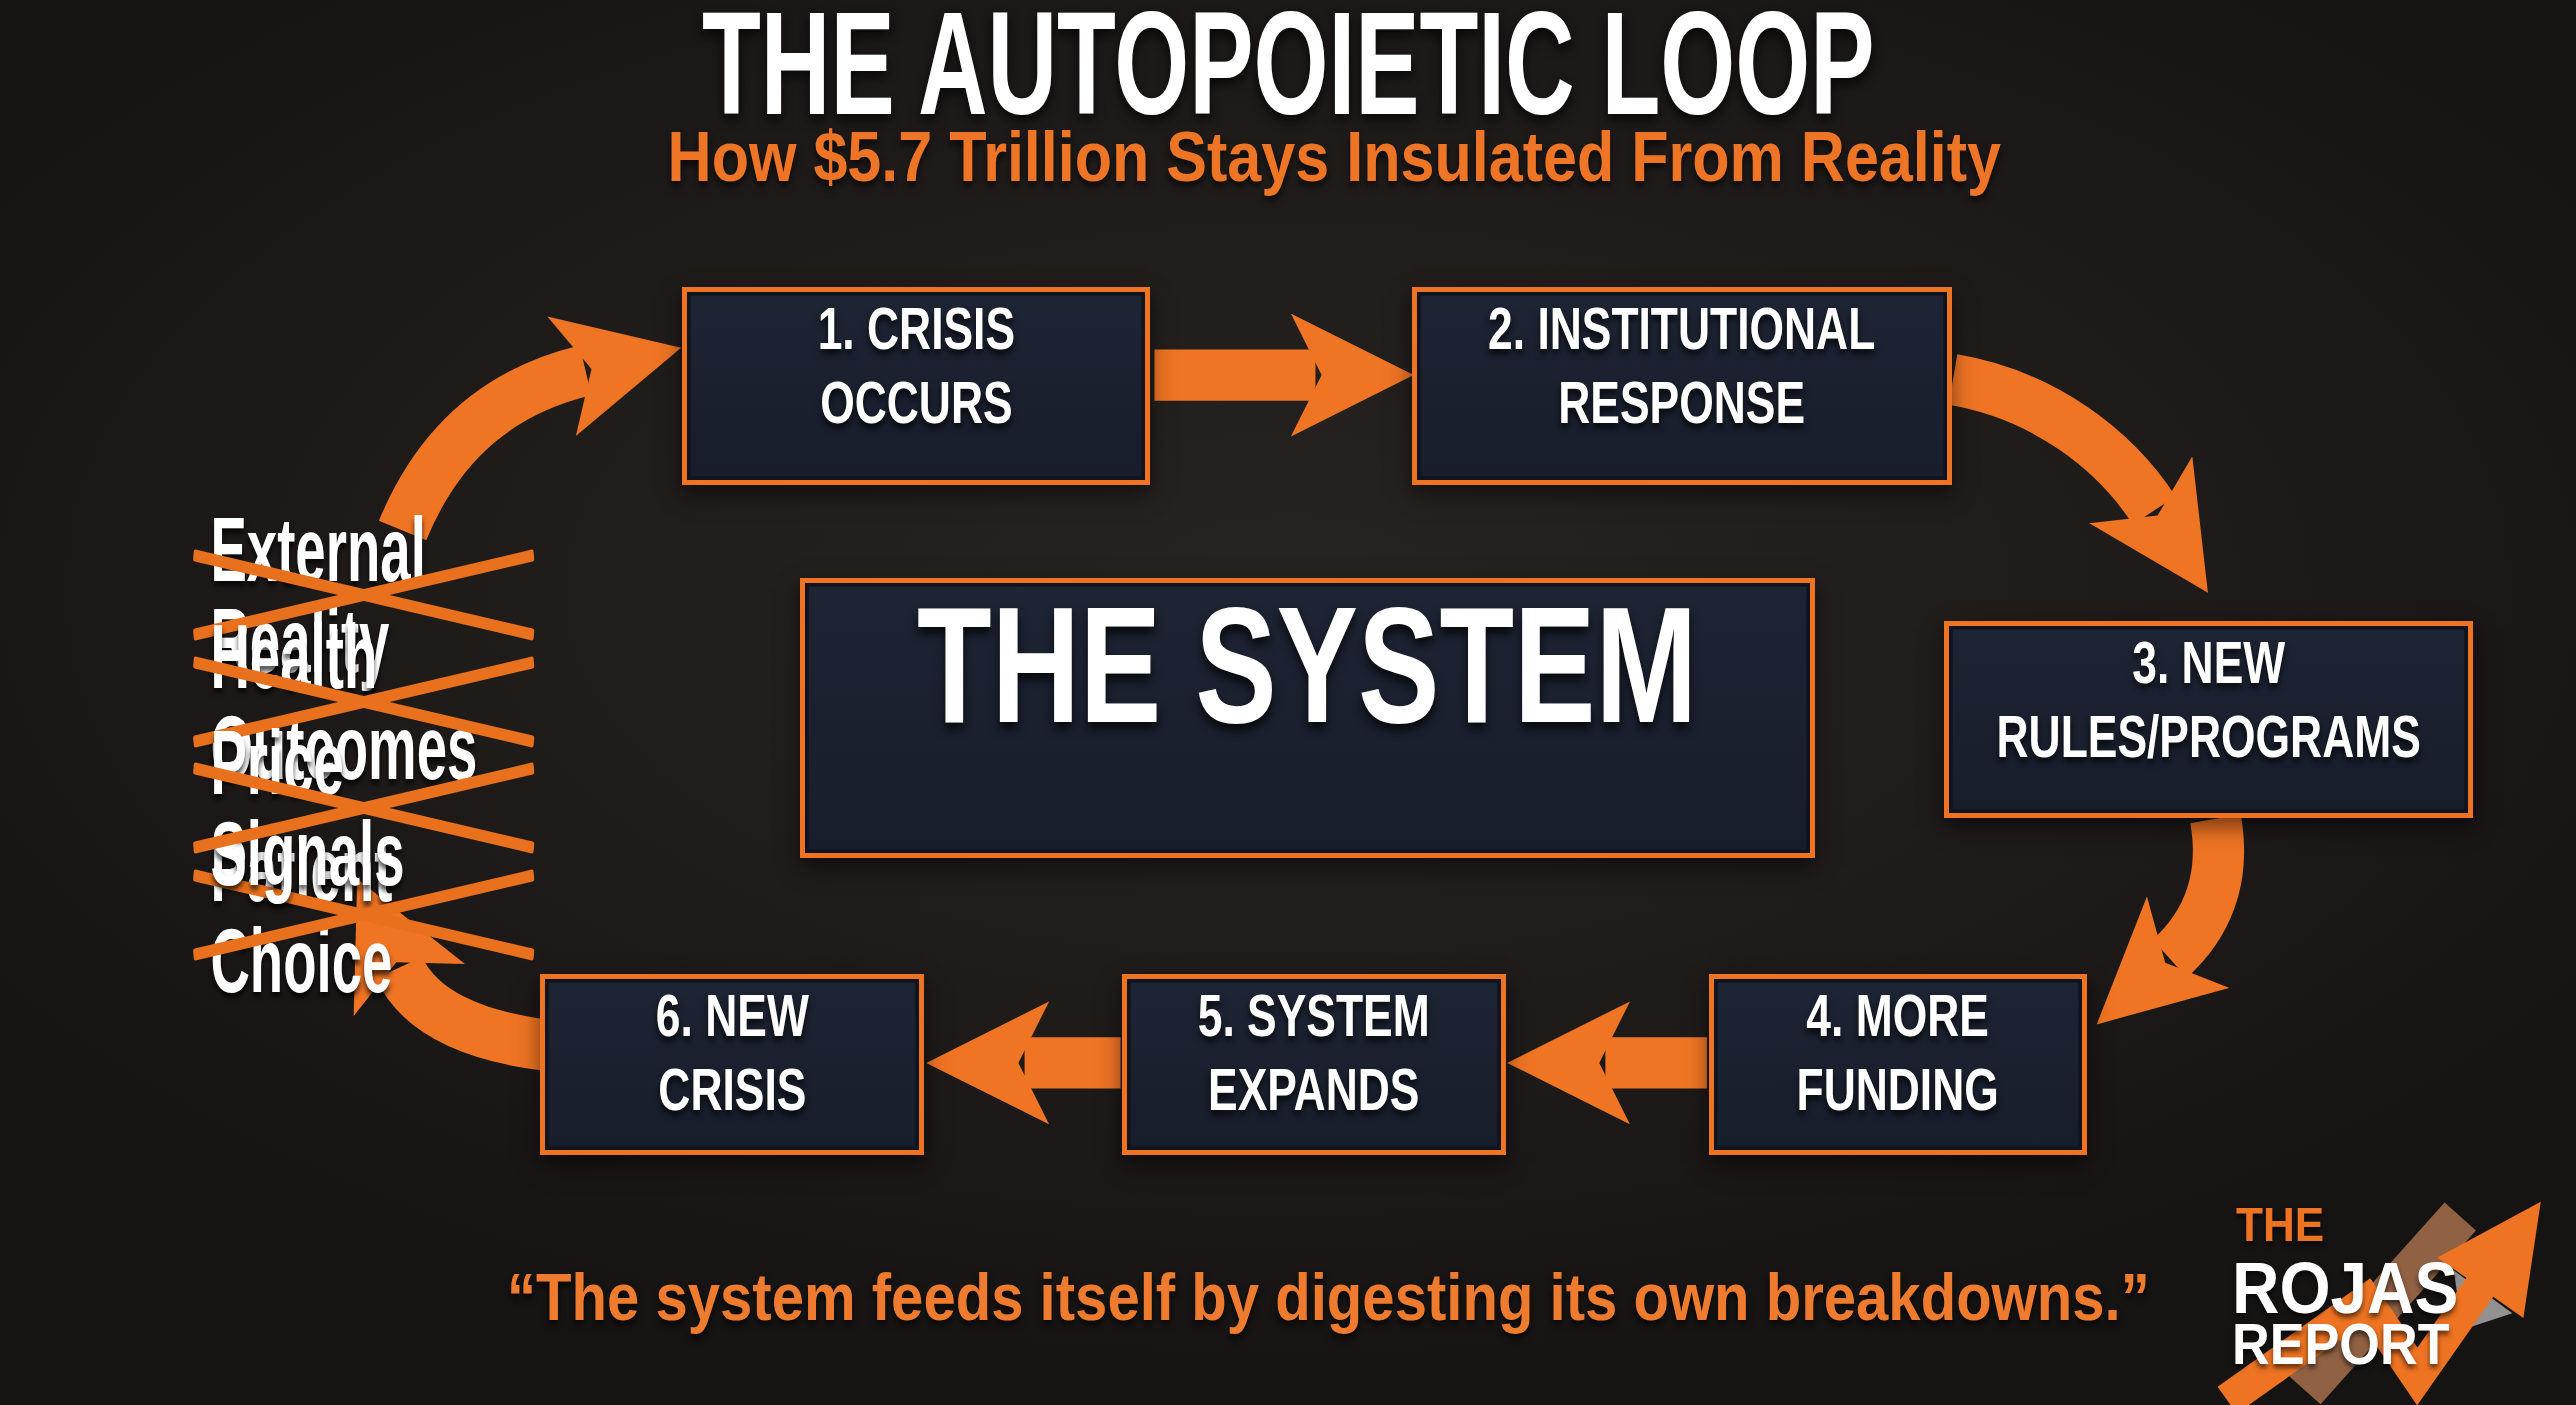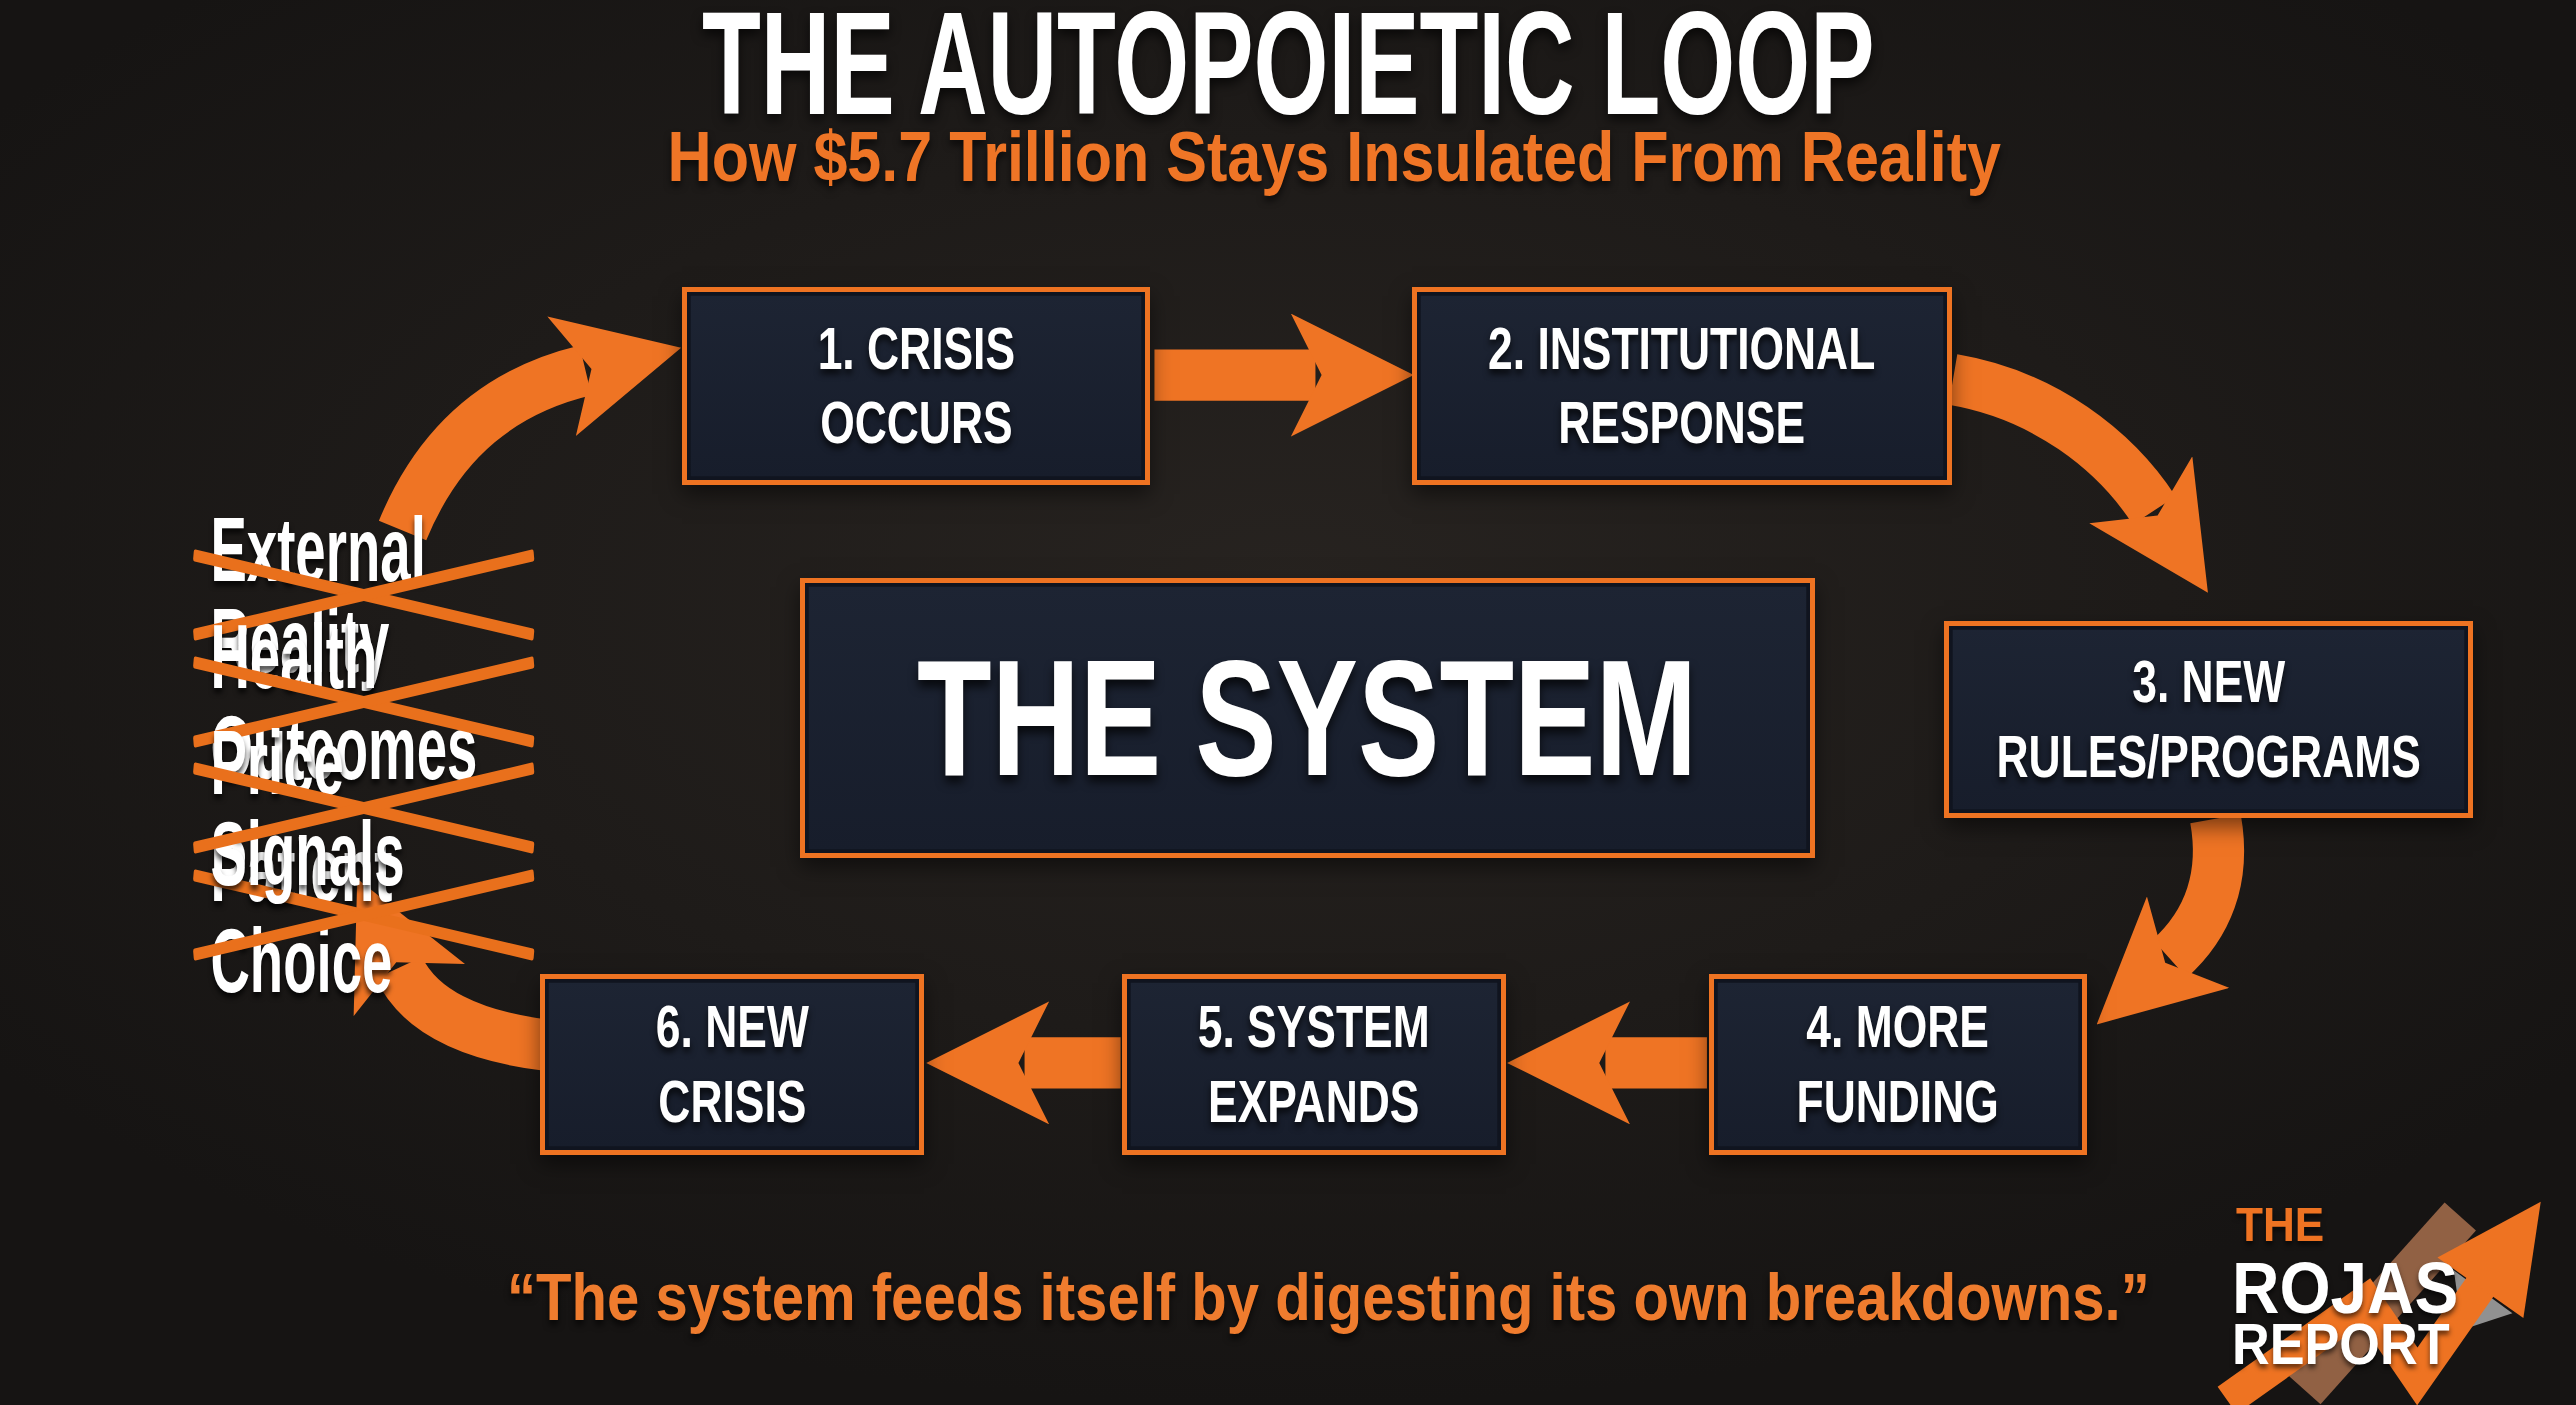--- a/index.html
+++ b/index.html
@@ -14,21 +14,21 @@
          text-shadow:0 6.4px 12.8px rgba(0,0,0,.65);}
   .title .cond{transform:scaleX(.66);transform-origin:center;}
   .subtitle{top:121px;font-size:71px;color:#ef7526;line-height:1;
             text-shadow:0 4.6px 8.2px rgba(0,0,0,.6);padding-left:46px;}
   .subtitle .cond{transform:scaleX(.86);transform-origin:center;}
 
   .box{
     position:absolute;background:linear-gradient(180deg,#1d2433 0%,#171d2b 100%);
     border:5.5px solid #ee7322;box-sizing:border-box;
     box-shadow:inset 0 0 0 3.7px #10141f, 0 9.1px 20px rgba(0,0,0,.5);
-    display:flex;align-items:center;justify-content:center;text-align:center;
+    display:flex;align-items:flex-start;justify-content:center;text-align:center;
     color:#ffffff;
   }
   .box .cond{transform:scaleX(.74);transform-origin:center;}
   .step .l{display:block;font-size:60px;line-height:1.24;
            text-shadow:0 4.6px 7.3px rgba(0,0,0,.7);}
   .system-label{font-size:165px;line-height:1;transform:scaleX(.76);
                 text-shadow:0 7.3px 11px rgba(0,0,0,.7);}
 
   .blocked-item{
     position:absolute;left:108px;width:512px;height:88px;

